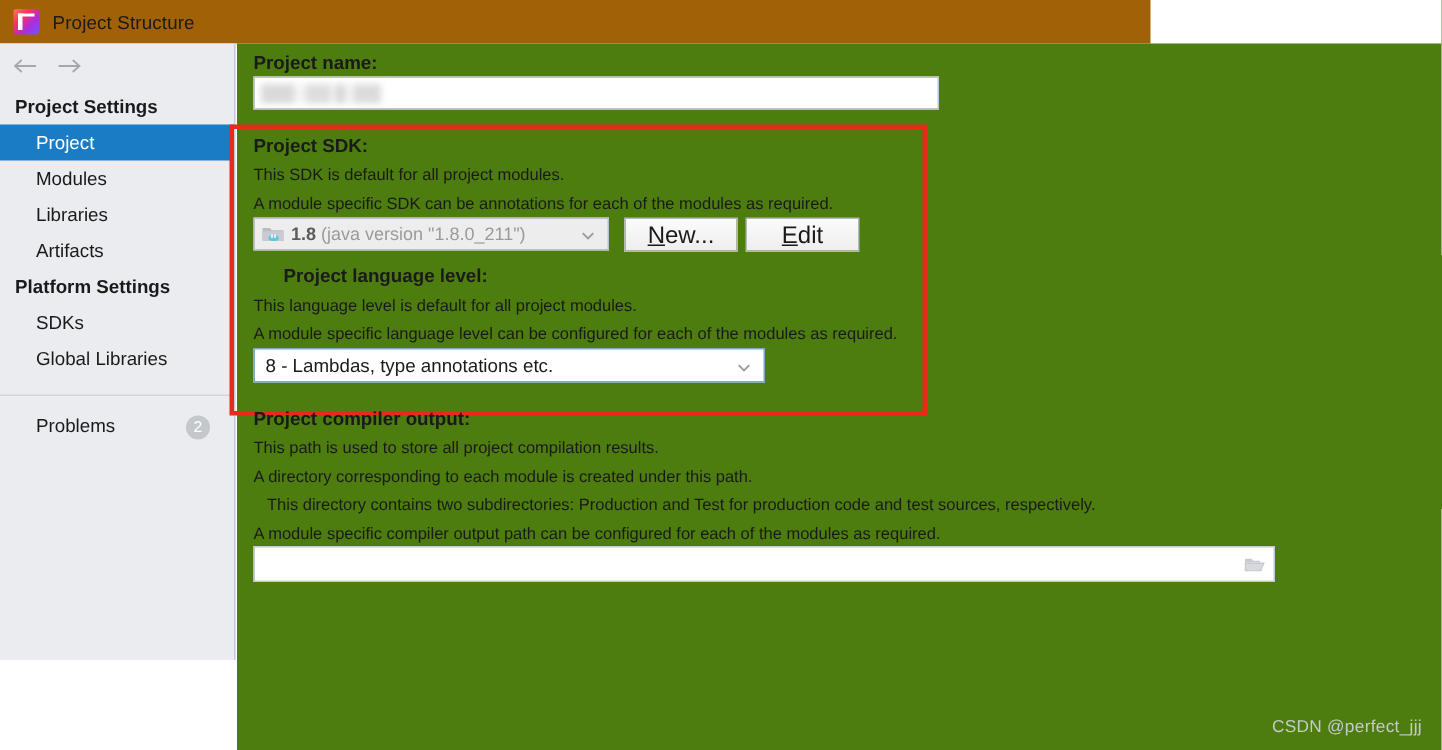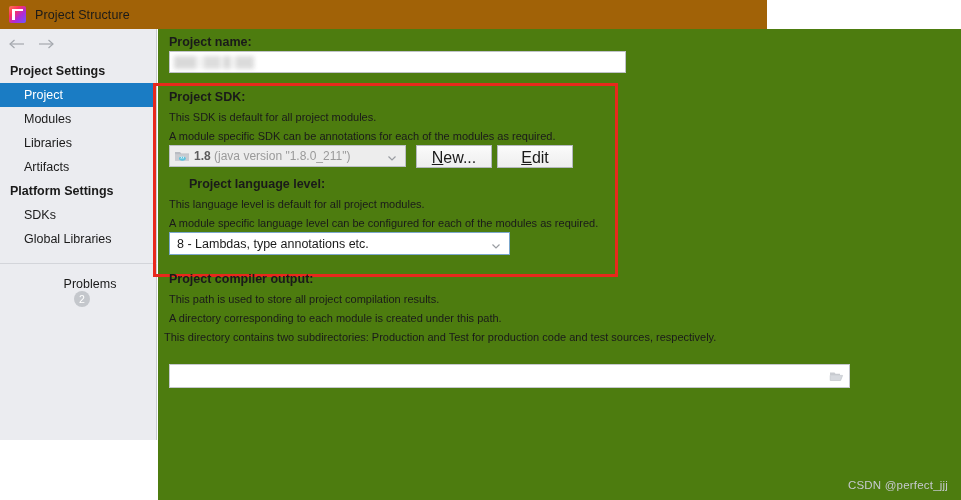--- a/index.html
+++ b/index.html
@@ -99,25 +99,23 @@
     color: #ffffff;
   }
   .side-divider {
     margin: 12px 0 0 0;
     height: 1px;
     background: #d3d5da;
     width: 157px;
   }
   .problems-row {
     display: flex;
-    align-items: center;
     height: 24px;
     padding-left: 24px;
     margin-top: 13px;
-    flex-direction: column;
   }
   .problems-label {
     font-size: 12.5px;
     color: #1a1a1a;
     flex: 1 1 auto;
   }
   .badge {
     width: 16px; height: 16px;
     border-radius: 50%;
     background: #c4c7cc;
@@ -387,21 +385,22 @@
       <div class="chev">
         <svg width="12" height="12" viewBox="0 0 12 12">
           <path d="M2.5 4.5 L6 8 L9.5 4.5" stroke="#9a9da2" stroke-width="1.2" fill="none"></path>
         </svg>
       </div>
     </div>
 
     <div class="abs lbl-bold" style="left:11px; top:243px;">Project compiler output:</div>
     <div class="abs lbl" style="left:11px; top:261px;">This path is used to store all project compilation results.</div>
     <div class="abs lbl" style="left:11px; top:280px;">A directory corresponding to each module is created under this path.</div>
-    <div class="abs lbl" style="left:6px; top:299px;">This directory contains two subdirectories: Production and Test for production code and test sources, respectively.</div>
+    <div class="abs lbl" style="left:20px; top:299px;">This directory contains two subdirectories: Production and Test for production code and test sources, respectively.</div>
+    <div class="abs lbl" style="left:11px; top:318px;">A module specific compiler output path can be configured for each of the modules as required.</div>
 
     <div class="path-field">
       <div class="path-input"></div>
       <div class="folder-btn">
         <svg width="15" height="13" viewBox="0 0 15 13">
           <path d="M1 2.5 h4.5 l1 1.3 H11 v1.2 H1 z" fill="#c9ccd1"></path>
           <path d="M1.2 5.4 h12.4 l-2 5.1 H1.2 z" fill="#d6d9de"></path>
           <path d="M1.2 5.4 h12.4 l-2 5.1 H1.2 z" fill="none" stroke="#c3c6cb" stroke-width=".7"></path>
         </svg>
       </div>

